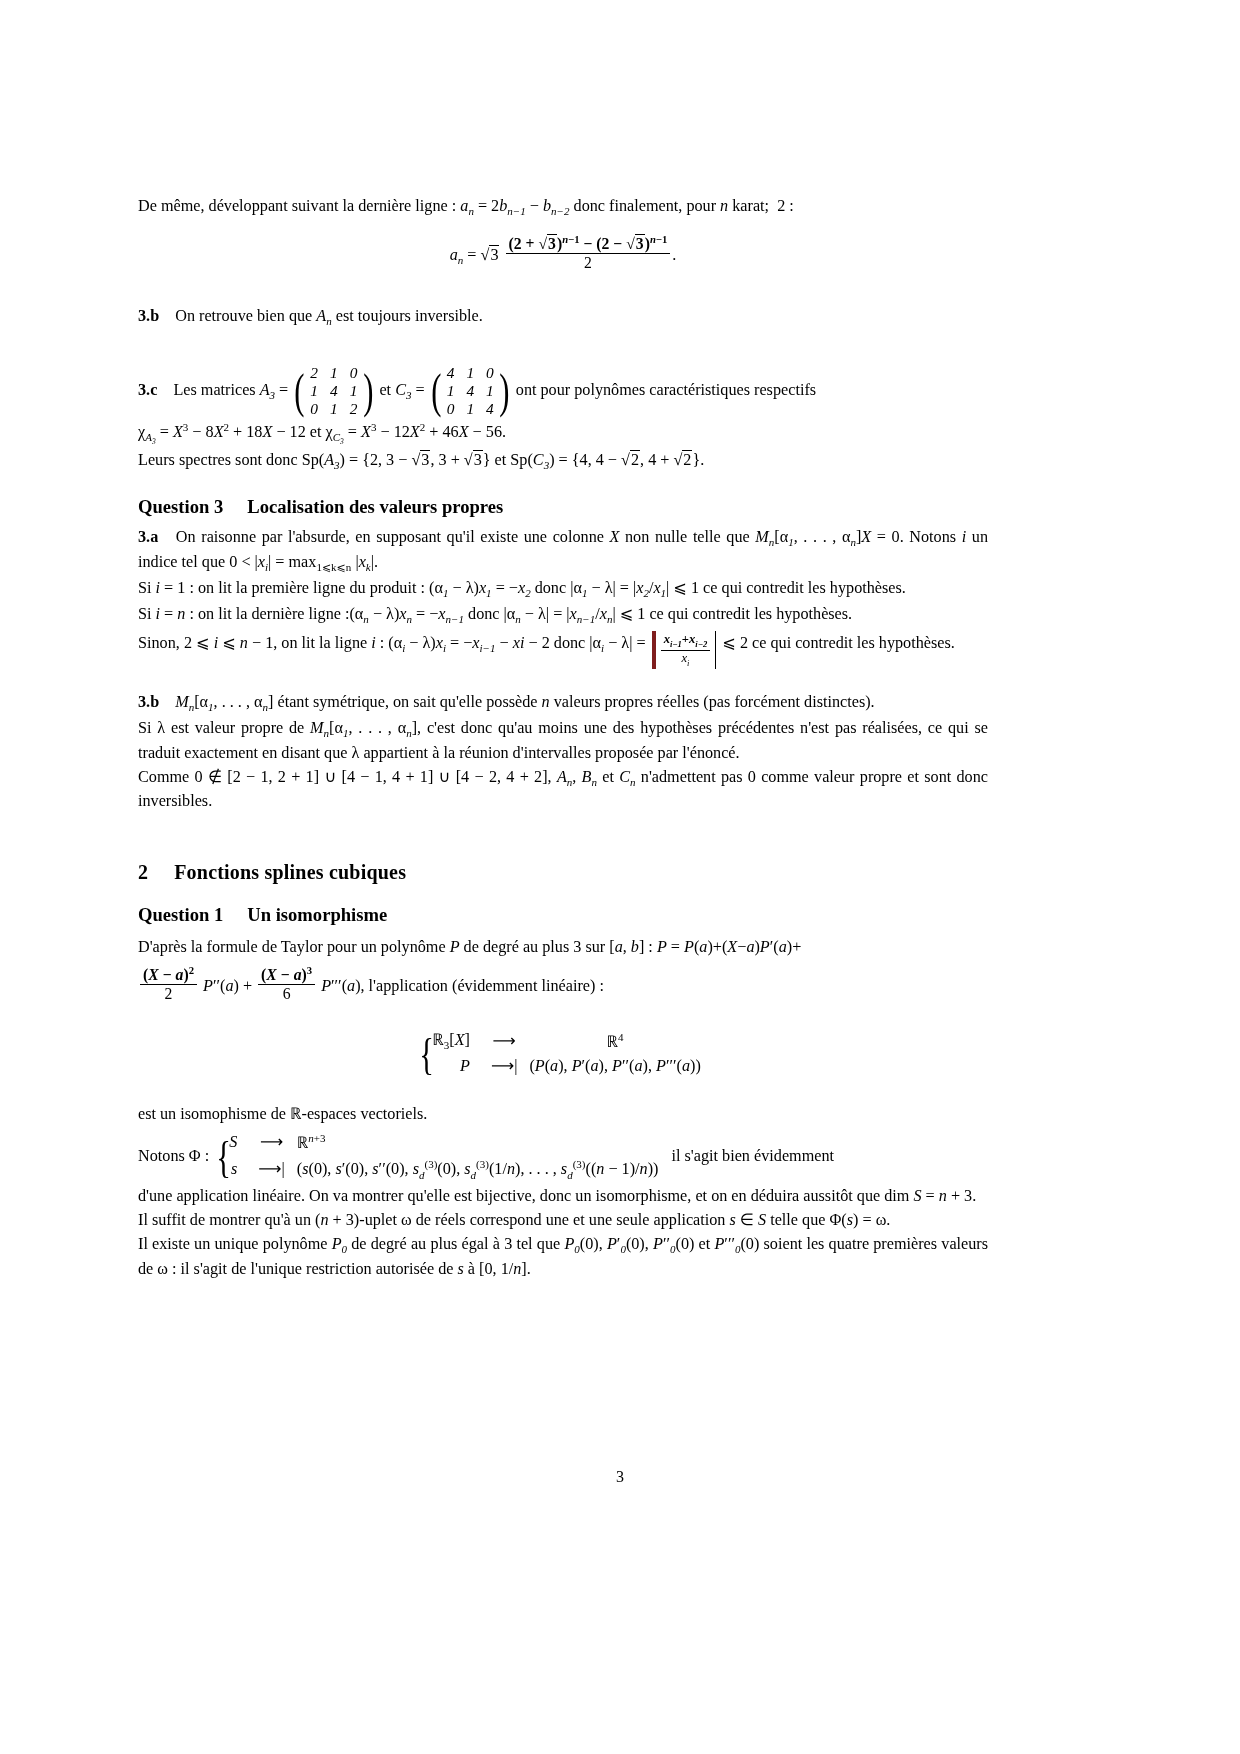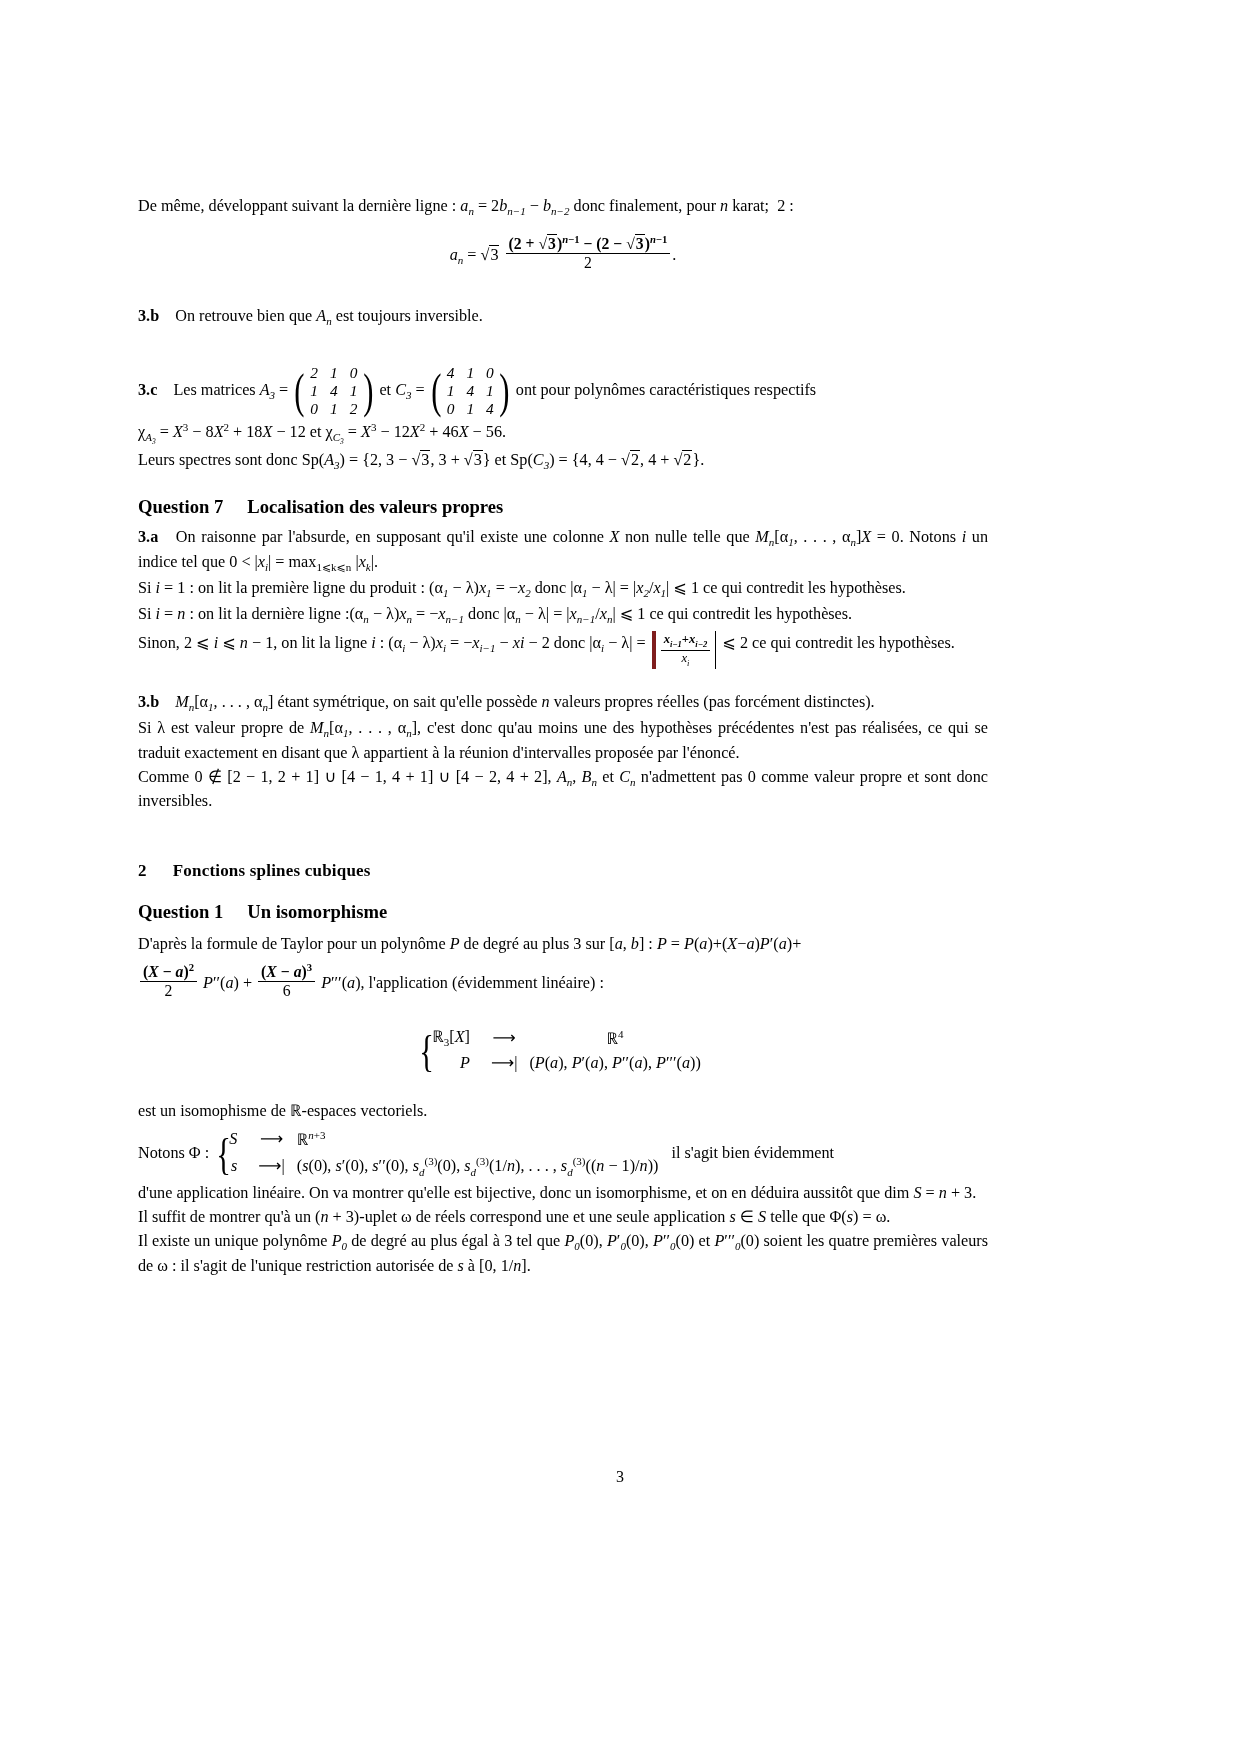--- a/index.html
+++ b/index.html
@@ -115,21 +115,21 @@
   .absbig {
     display: inline-block;
     vertical-align: -0.5em;
     border-left: 4px solid #7f1d1d;
     border-right: 1px solid #000;
     padding: 1px 3px;
     margin: 0 2px;
   }
 
   h2.section {
-    font-size: 17px;
+    font-size: 20px;
     font-weight: bold;
     margin: 0;
     letter-spacing: 0.2px;
   }
   h3.question {
     font-size: 18.6px;
     font-weight: bold;
     margin: 0;
   }
   h3.question .qtitle { margin-left: 24px; }
@@ -247,21 +247,21 @@
     </div>
     <div class="para tight">
       <span class="math">
         Leurs spectres sont donc Sp(<span class="mi">A</span><sub>3</sub>) = {2, 3 − <span class="sqrt"><span class="rad">√</span><span class="body">3</span></span>, 3 + <span class="sqrt"><span class="rad">√</span><span class="body">3</span></span>} et Sp(<span class="mi">C</span><sub>3</sub>) = {4, 4 − <span class="sqrt"><span class="rad">√</span><span class="body">2</span></span>, 4 + <span class="sqrt"><span class="rad">√</span><span class="body">2</span></span>}.
       </span>
     </div>
 
     <div class="gap-md"></div>
 
     <h3 class="question">
-      <span>Question 7</span><span class="qtitle">Localisation des valeurs propres</span>
+      <span>Question 3</span><span class="qtitle">Localisation des valeurs propres</span>
     </h3>
 
     <div style="height:8px"></div>
 
     <div class="para">
       <span class="runin">3.a</span>
       <span class="math">On raisonne par l'absurde, en supposant qu'il existe une colonne <span class="mi">X</span> non nulle telle que <span class="mi">M</span><sub>n</sub>[α<sub>1</sub>, . . . , α<sub>n</sub>]<span class="mi">X</span> = 0. Notons <span class="mi">i</span> un indice tel que 0 &lt; |<span class="mi">x</span><sub>i</sub>| = max<sub style="font-style:normal">1⩽k⩽n</sub> |<span class="mi">x</span><sub>k</sub>|.</span>
     </div>
 
     <div class="para">

